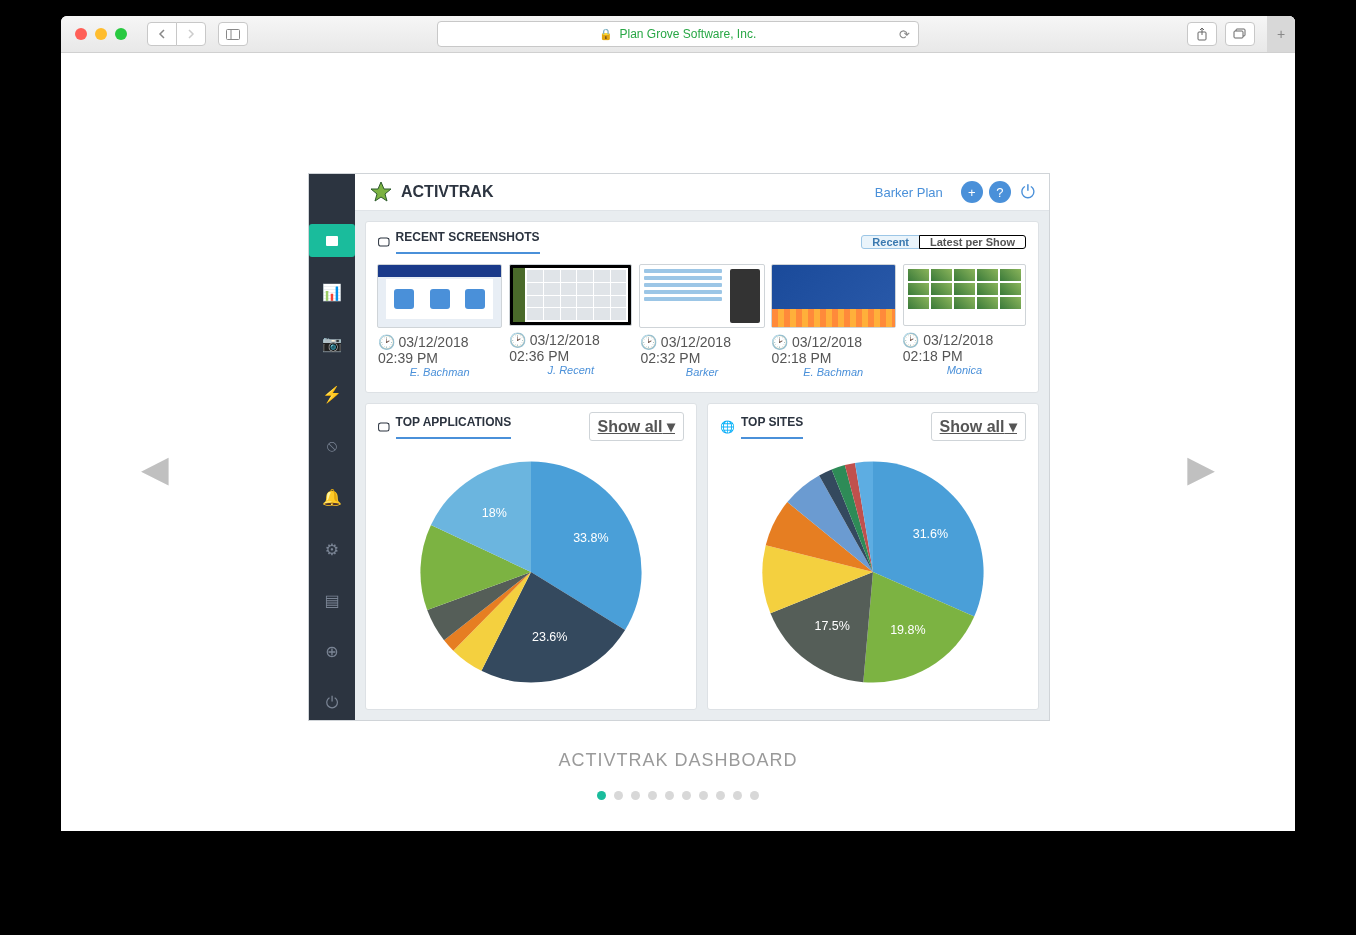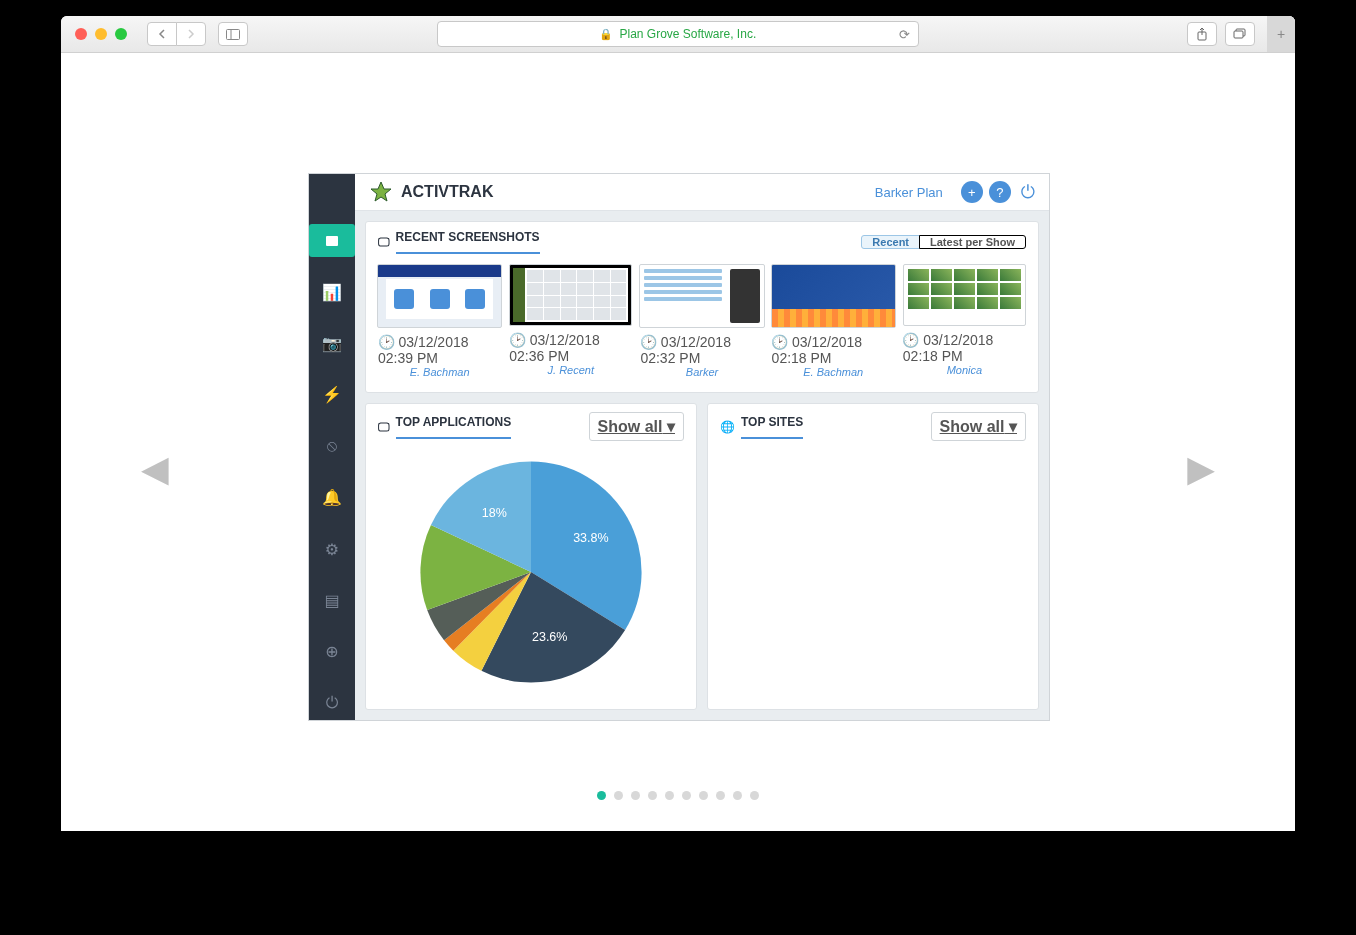--- a/index.html
+++ b/index.html
@@ -299,26 +299,44 @@
                     </svg>
                   </div>
               </div>
               <div class="panel">
                 <div class="phdr">
                   <span class="picon">🌐</span>
                   <span class="ptxt">TOP SITES</span>
                   <span class="psp"></span>
                   <div class="dd"><span>Show all</span> ▾</div>
                 </div>
+                <div class="pie" id="pie1">
+                    <svg viewBox="0 0 260 260">
+                      <path d="M130 130 L130 15 A115 115 0 0 1 235.25273485140553 176.3342401070712 Z" fill="#4a9fd8"></path>
+                      <path d="M130 130 L235.25273485140553 176.3342401070712 A115 115 0 0 1 119.89711239666454 244.55536505146483 Z" fill="#7cb342"></path>
+                      <path d="M130 130 L119.89711239666454 244.55536505146483 A115 115 0 0 1 23.343807366513957 173.00530865984706 Z" fill="#555e58"></path>
+                      <path d="M130 130 L23.343807366513957 173.00530865984706 A115 115 0 0 1 18.43544140363781 102.10108845852822 Z" fill="#f4d03f"></path>
+                      <path d="M130 130 L18.43544140363781 102.10108845852822 A115 115 0 0 1 40.9321480771456 57.254431379990706 Z" fill="#e67e22"></path>
+                      <path d="M130 130 L40.9321480771456 57.254431379990706 A115 115 0 0 1 73.96623554158674 29.574817696859213 Z" fill="#6b9bd1"></path>
+                      <path d="M130 130 L73.96623554158674 29.574817696859213 A115 115 0 0 1 86.99469134015291 23.34380736651397 Z" fill="#34495e"></path>
+                      <path d="M130 130 L86.99469134015291 23.34380736651397 A115 115 0 0 1 100.70136654641104 18.79482890731998 Z" fill="#2e8b57"></path>
+                      <path d="M130 130 L100.70136654641104 18.79482890731998 A115 115 0 0 1 111.29672600258831 16.531116416095188 Z" fill="#c0504d"></path>
+                      <path d="M130 130 L111.29672600258831 16.531116416095188 A115 115 0 0 1 129.99999999999997 15 Z" fill="#5dade2"></path>
+                      <text x="189.7157492550047" y="91.04208307784661" fill="#fff" font-size="13" text-anchor="middle" dominant-baseline="middle">31.6%</text>
+                      <text x="166.29465294300147" y="191.37090652538117" fill="#fff" font-size="13" text-anchor="middle" dominant-baseline="middle">19.8%</text>
+                      <text x="87.5491322287943" y="187.2853718279947" fill="#fff" font-size="13" text-anchor="middle" dominant-baseline="middle">17.5%</text>
+                    </svg>
+                  </div>
               </div>
             </div>
           </div>
         </div>
       </div>
 
+      <div class="caption">ACTIVTRAK DASHBOARD</div>
       <div class="pagers" id="pagers">
           <div class="pager active"></div>
           <div class="pager"></div>
           <div class="pager"></div>
           <div class="pager"></div>
           <div class="pager"></div>
           <div class="pager"></div>
           <div class="pager"></div>
           <div class="pager"></div>
           <div class="pager"></div>

